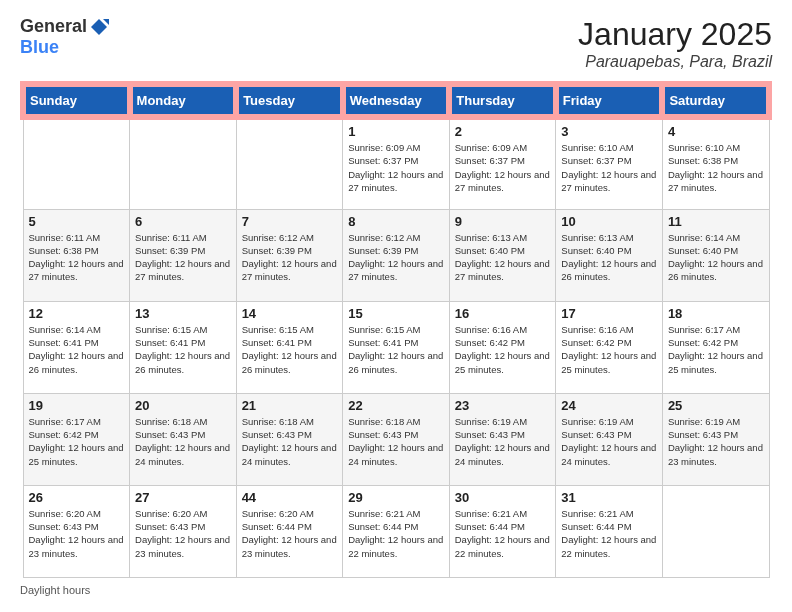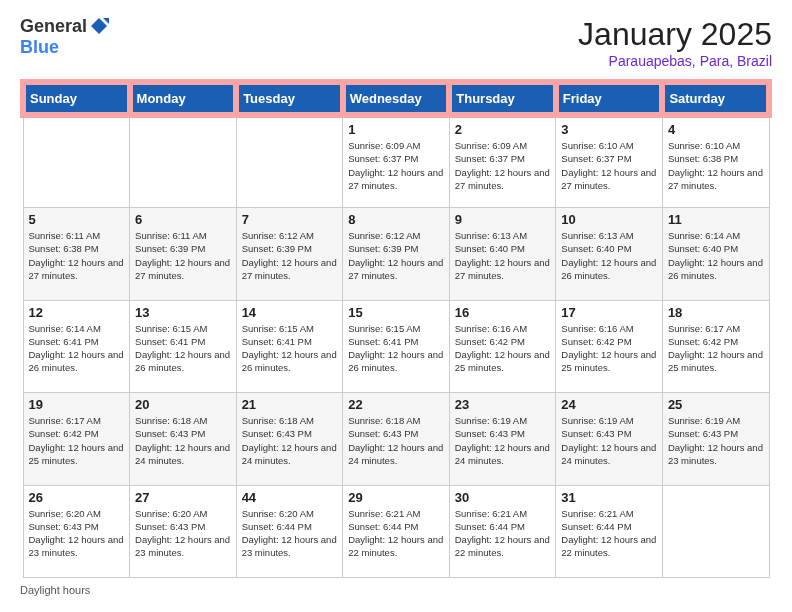--- a/index.html
+++ b/index.html
@@ -23,21 +23,21 @@
       justify-content: space-between;
       margin-bottom: 10px;
     }
     .logo {
       display: flex;
       flex-direction: column;
       align-items: flex-start;
     }
     .logo-text {
       display: flex;
-      align-items: flex-start;
+      align-items: flex-end;
     }
     .logo-general {
       font-size: 18px;
       font-weight: bold;
       color: #333;
     }
     .logo-blue {
       font-size: 18px;
       font-weight: bold;
       color: #3b82f6;
@@ -50,22 +50,23 @@
     .title-block {
       text-align: right;
     }
     .month-title {
       font-size: 32px;
       font-weight: normal;
       color: #222;
       text-align: center;
     }
     .subtitle {
-      font-size: 14px;
-      color: #6d28d9;
+      font-size: 16px;
+      color: #404040;
+      font-style: italic;
     }
     .calendar-table {
       width: 100%;
       border-collapse: collapse;
       flex: 1;
     }
     .calendar-table thead tr th {
       background-color: #1a5fb4;
       color: #fff;
       font-size: 13px;

